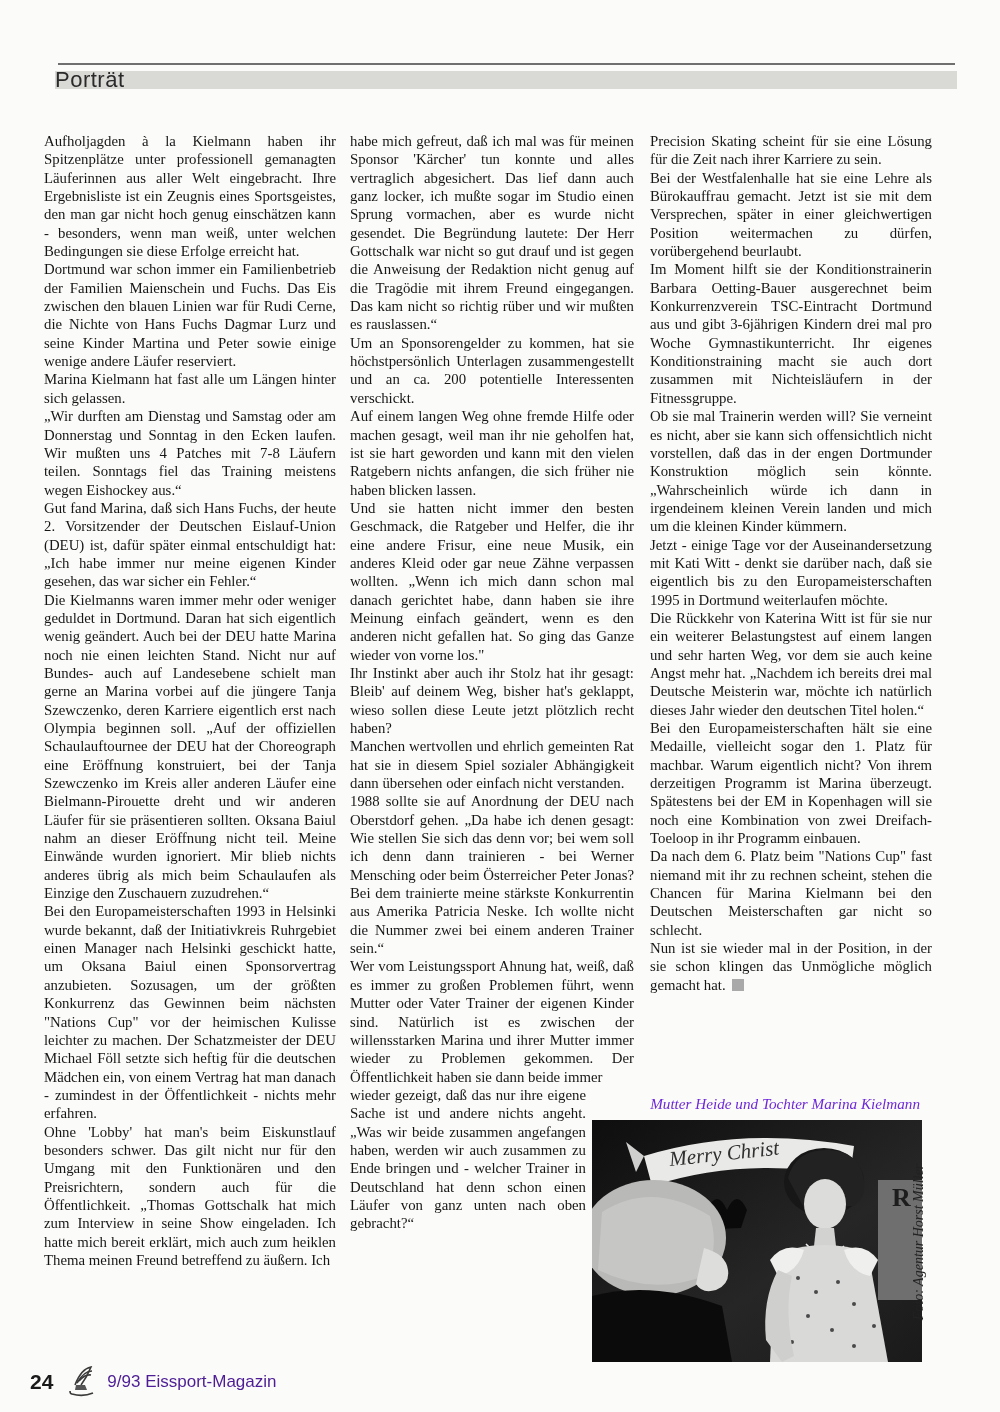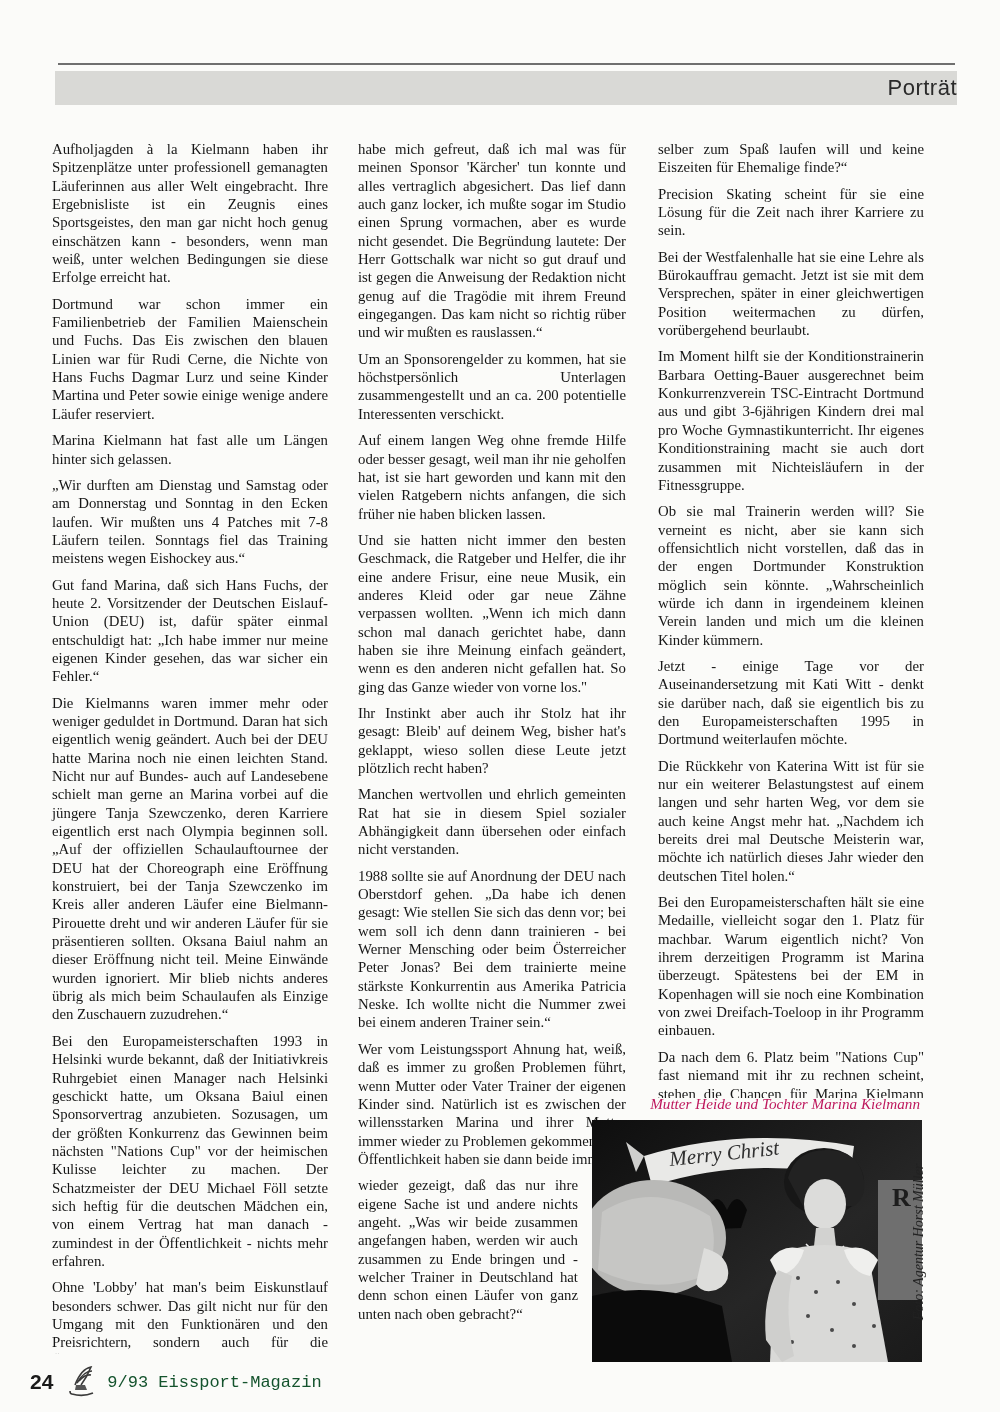--- a/index.html
+++ b/index.html
@@ -9,70 +9,70 @@
     font-family:"Liberation Serif",serif;
     color:#161616;
     overflow:hidden;
   }
   
   .top-rule{
     position:absolute;left:58px;top:63px;width:897px;height:2px;
     background:#6f6f6f;
   }
   .header-band{
-    position:absolute;left:55px;top:71px;width:902px;height:34px;
+    position:absolute;left:55px;top:71px;width:902px;height:18px;
     background:#d9d9d6;
-    display:flex;align-items:center;justify-content:flex-end;
+    display:flex;align-items:center;justify-content:flex-start;
   }
   .header-band span{
     font-family:"Liberation Sans",sans-serif;
     font-size:22px;color:#2a2a2a;letter-spacing:.5px;
   }
   
   .col{
     position:absolute;top:132px;
     font-size:14.8px;line-height:18.35px;
     text-align:justify;
     -webkit-hyphens:auto;hyphens:auto;
     overflow:hidden;
   }
-  .col p{margin:8px;padding:0;}
+  .col p{margin:0;padding:0;}
   .col1{left:44px;width:292px;height:1222px;}
   .col2{left:350px;width:284px;height:1222px;}
   .col2 .narrow{width:236px;}
   .col3{left:650px;width:282px;height:966px;}
   .endsq{
     display:inline-block;width:12px;height:12px;background:#a9a9a9;
     margin-left:6px;vertical-align:baseline;transform:translateY(1px);
   }
   
   .photo-caption{
     position:absolute;left:520px;top:1095px;width:400px;
-    text-align:right;font-style:italic;font-size:15.2px;color:#be185d;
+    text-align:right;font-style:italic;font-size:15.2px;color:#6d28d9;
   }
   .photo{
     position:absolute;left:592px;top:1120px;width:330px;height:242px;
     background:#141414;overflow:hidden;
   }
   .photo svg{display:block;}
   .photo-credit{
     position:absolute;left:797px;top:1231px;width:243px;height:22px;
     transform:rotate(-90deg);
     font-style:italic;font-size:14px;color:#222;
     text-align:center;line-height:22px;white-space:nowrap;
   }
   
   .footer{
     position:absolute;left:30px;top:1362px;height:40px;
     display:flex;align-items:center;
     font-family:"Liberation Sans",sans-serif;color:#222;
   }
   .footer .pageno{font-size:21px;font-weight:bold;margin-right:14px;color:#1a1a1a;}
   .footer .logo{width:32px;height:34px;margin-right:8px;}
-  .footer .issue{font-size:17px;color:#14532d;font-family:Liberation Mono, monospace;}
+  .footer .issue{font-size:17px;color:#4c1d95;}
 </style>
 </head>
 <body>
 
 <div>
 
   <div class="top-rule"></div>
 
   <div class="header-band">
     <span>Porträt</span>
@@ -86,34 +86,33 @@
     <p>Gut fand Marina, daß sich Hans Fuchs, der heute 2. Vorsitzender der Deutschen Eislauf-Union (DEU) ist, dafür später einmal entschuldigt hat: „Ich habe immer nur meine eigenen Kinder gesehen, das war sicher ein Fehler.“</p>
     <p>Die Kielmanns waren immer mehr oder weniger geduldet in Dortmund. Daran hat sich eigentlich wenig geändert. Auch bei der DEU hatte Marina noch nie einen leichten Stand. Nicht nur auf Bundes- auch auf Landesebene schielt man gerne an Marina vorbei auf die jüngere Tanja Szewczenko, deren Karriere eigentlich erst nach Olympia beginnen soll. „Auf der offiziellen Schaulauftournee der DEU hat der Choreograph eine Eröffnung konstruiert, bei der Tanja Szewczenko im Kreis aller anderen Läufer eine Bielmann-Pirouette dreht und wir anderen Läufer für sie präsentieren sollten. Oksana Baiul nahm an dieser Eröffnung nicht teil. Meine Einwände wurden ignoriert. Mir blieb nichts anderes übrig als mich beim Schaulaufen als Einzige den Zuschauern zuzudrehen.“</p>
     <p>Bei den Europameisterschaften 1993 in Helsinki wurde bekannt, daß der Initiativkreis Ruhrgebiet einen Manager nach Helsinki geschickt hatte, um Oksana Baiul einen Sponsorvertrag anzubieten. Sozusagen, um der größten Konkurrenz das Gewinnen beim nächsten "Nations Cup" vor der heimischen Kulisse leichter zu machen. Der Schatzmeister der DEU Michael Föll setzte sich heftig für die deutschen Mädchen ein, von einem Vertrag hat man danach - zumindest in der Öffentlichkeit - nichts mehr erfahren.</p>
     <p>Ohne 'Lobby' hat man's beim Eiskunstlauf besonders schwer. Das gilt nicht nur für den Umgang mit den Funktionären und den Preisrichtern, sondern auch für die Öffentlichkeit. „Thomas Gottschalk hat mich zum Interview in seine Show eingeladen. Ich hatte mich bereit erklärt, mich auch zum heiklen Thema meinen Freund betreffend zu äußern. Ich</p>
   </div>
 
   <div class="col col2">
     <div class="wide">
       <p>habe mich gefreut, daß ich mal was für meinen Sponsor 'Kärcher' tun konnte und alles vertraglich abgesichert. Das lief dann auch ganz locker, ich mußte sogar im Studio einen Sprung vormachen, aber es wurde nicht gesendet. Die Begründung lautete: Der Herr Gottschalk war nicht so gut drauf und ist gegen die Anweisung der Redaktion nicht genug auf die Tragödie mit ihrem Freund eingegangen. Das kam nicht so richtig rüber und wir mußten es rauslassen.“</p>
       <p>Um an Sponsorengelder zu kommen, hat sie höchstpersönlich Unterlagen zusammengestellt und an ca. 200 potentielle Interessenten verschickt.</p>
-      <p>Auf einem langen Weg ohne fremde Hilfe oder besser gesagt, weil man ihr nie geholfen hat, ist sie hart geworden und kann mit den vielen Ratgebern nichts anfangen, die sich früher nie haben blicken lassen.</p>
+      <p>Auf einem langen Weg ohne fremde Hilfe oder machen gesagt, weil man ihr nie geholfen hat, ist sie hart geworden und kann mit den vielen Ratgebern nichts anfangen, die sich früher nie haben blicken lassen.</p>
       <p>Und sie hatten nicht immer den besten Geschmack, die Ratgeber und Helfer, die ihr eine andere Frisur, eine neue Musik, ein anderes Kleid oder gar neue Zähne verpassen wollten. „Wenn ich mich dann schon mal danach gerichtet habe, dann haben sie ihre Meinung einfach geändert, wenn es den anderen nicht gefallen hat. So ging das Ganze wieder von vorne los."</p>
       <p>Ihr Instinkt aber auch ihr Stolz hat ihr gesagt: Bleib' auf deinem Weg, bisher hat's geklappt, wieso sollen diese Leute jetzt plötzlich recht haben?</p>
       <p>Manchen wertvollen und ehrlich gemeinten Rat hat sie in diesem Spiel sozialer Abhängigkeit dann übersehen oder einfach nicht verstanden.</p>
       <p>1988 sollte sie auf Anordnung der DEU nach Oberstdorf gehen. „Da habe ich denen gesagt: Wie stellen Sie sich das denn vor; bei wem soll ich denn dann trainieren - bei Werner Mensching oder beim Österreicher Peter Jonas? Bei dem trainierte meine stärkste Konkurrentin aus Amerika Patricia Neske. Ich wollte nicht die Nummer zwei bei einem anderen Trainer sein.“</p>
       <p>Wer vom Leistungssport Ahnung hat, weiß, daß es immer zu großen Problemen führt, wenn Mutter oder Vater Trainer der eigenen Kinder sind. Natürlich ist es zwischen der willensstarken Marina und ihrer Mutter immer wieder zu Problemen gekommen. Der Öffentlichkeit haben sie dann beide immer</p>
     </div>
     <div class="narrow">
       <p>wieder gezeigt, daß das nur ihre eigene Sache ist und andere nichts angeht. „Was wir beide zusammen angefangen haben, werden wir auch zusammen zu Ende bringen und - welcher Trainer in Deutschland hat denn schon einen Läufer von ganz unten nach oben gebracht?“</p>
     </div>
   </div>
 
   <div class="col col3">
-    <p>selber zum Spaß laufen will und keine Eiszeiten für Ehemalige finde?“</p>
     <p>Precision Skating scheint für sie eine Lösung für die Zeit nach ihrer Karriere zu sein.</p>
     <p>Bei der Westfalenhalle hat sie eine Lehre als Bürokauffrau gemacht. Jetzt ist sie mit dem Versprechen, später in einer gleichwertigen Position weitermachen zu dürfen, vorübergehend beurlaubt.</p>
     <p>Im Moment hilft sie der Konditionstrainerin Barbara Oetting-Bauer ausgerechnet beim Konkurrenzverein TSC-Eintracht Dortmund aus und gibt 3-6jährigen Kindern drei mal pro Woche Gymnastikunterricht. Ihr eigenes Konditionstraining macht sie auch dort zusammen mit Nichteisläufern in der Fitnessgruppe.</p>
     <p>Ob sie mal Trainerin werden will? Sie verneint es nicht, aber sie kann sich offensichtlich nicht vorstellen, daß das in der engen Dortmunder Konstruktion möglich sein könnte. „Wahrscheinlich würde ich dann in irgendeinem kleinen Verein landen und mich um die kleinen Kinder kümmern.</p>
     <p>Jetzt - einige Tage vor der Auseinandersetzung mit Kati Witt - denkt sie darüber nach, daß sie eigentlich bis zu den Europameisterschaften 1995 in Dortmund weiterlaufen möchte.</p>
     <p>Die Rückkehr von Katerina Witt ist für sie nur ein weiterer Belastungstest auf einem langen und sehr harten Weg, vor dem sie auch keine Angst mehr hat. „Nachdem ich bereits drei mal Deutsche Meisterin war, möchte ich natürlich dieses Jahr wieder den deutschen Titel holen.“</p>
     <p>Bei den Europameisterschaften hält sie eine Medaille, vielleicht sogar den 1. Platz für machbar. Warum eigentlich nicht? Von ihrem derzeitigen Programm ist Marina überzeugt. Spätestens bei der EM in Kopenhagen will sie noch eine Kombination von zwei Dreifach-Toeloop in ihr Programm einbauen.</p>
     <p>Da nach dem 6. Platz beim "Nations Cup" fast niemand mit ihr zu rechnen scheint, stehen die Chancen für Marina Kielmann bei den Deutschen Meisterschaften gar nicht so schlecht.</p>
     <p>
       <span>Nun ist sie wieder mal in der Position, in der sie schon klingen das Unmögliche möglich gemacht hat.</span><span class="endsq"></span>

